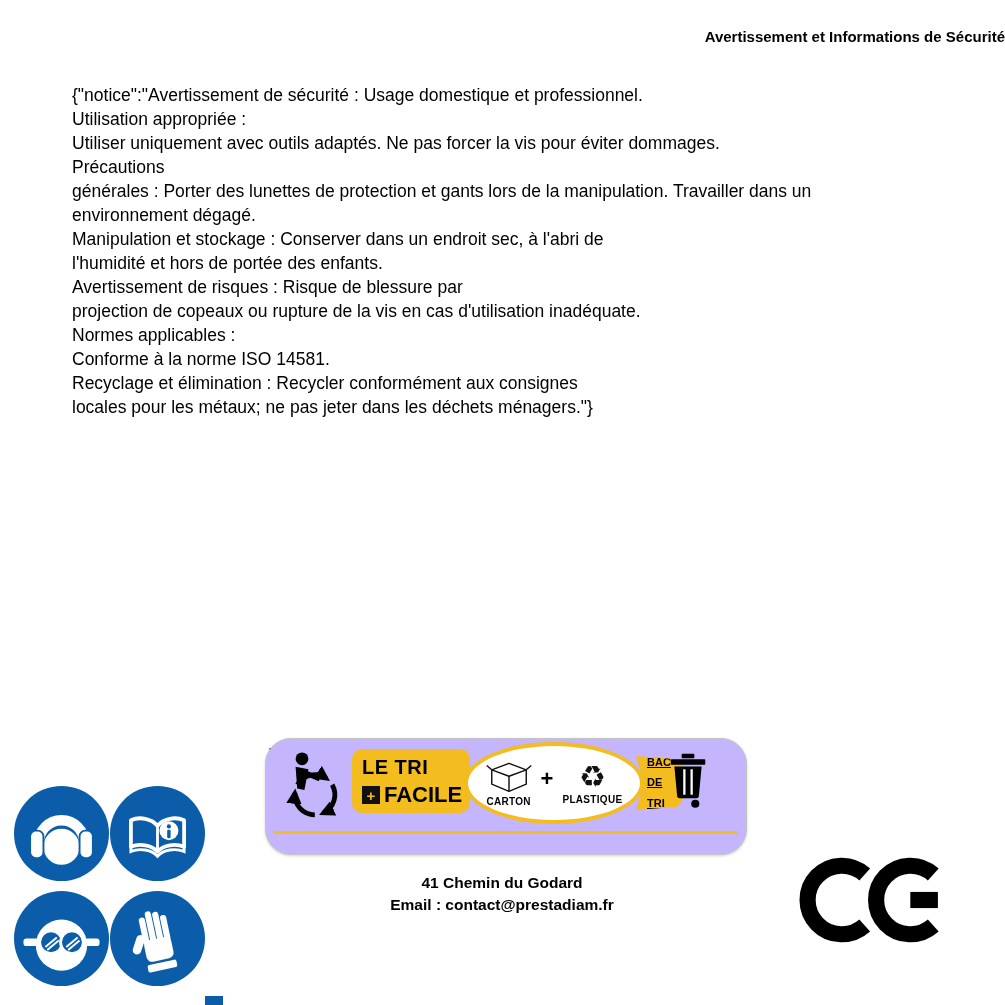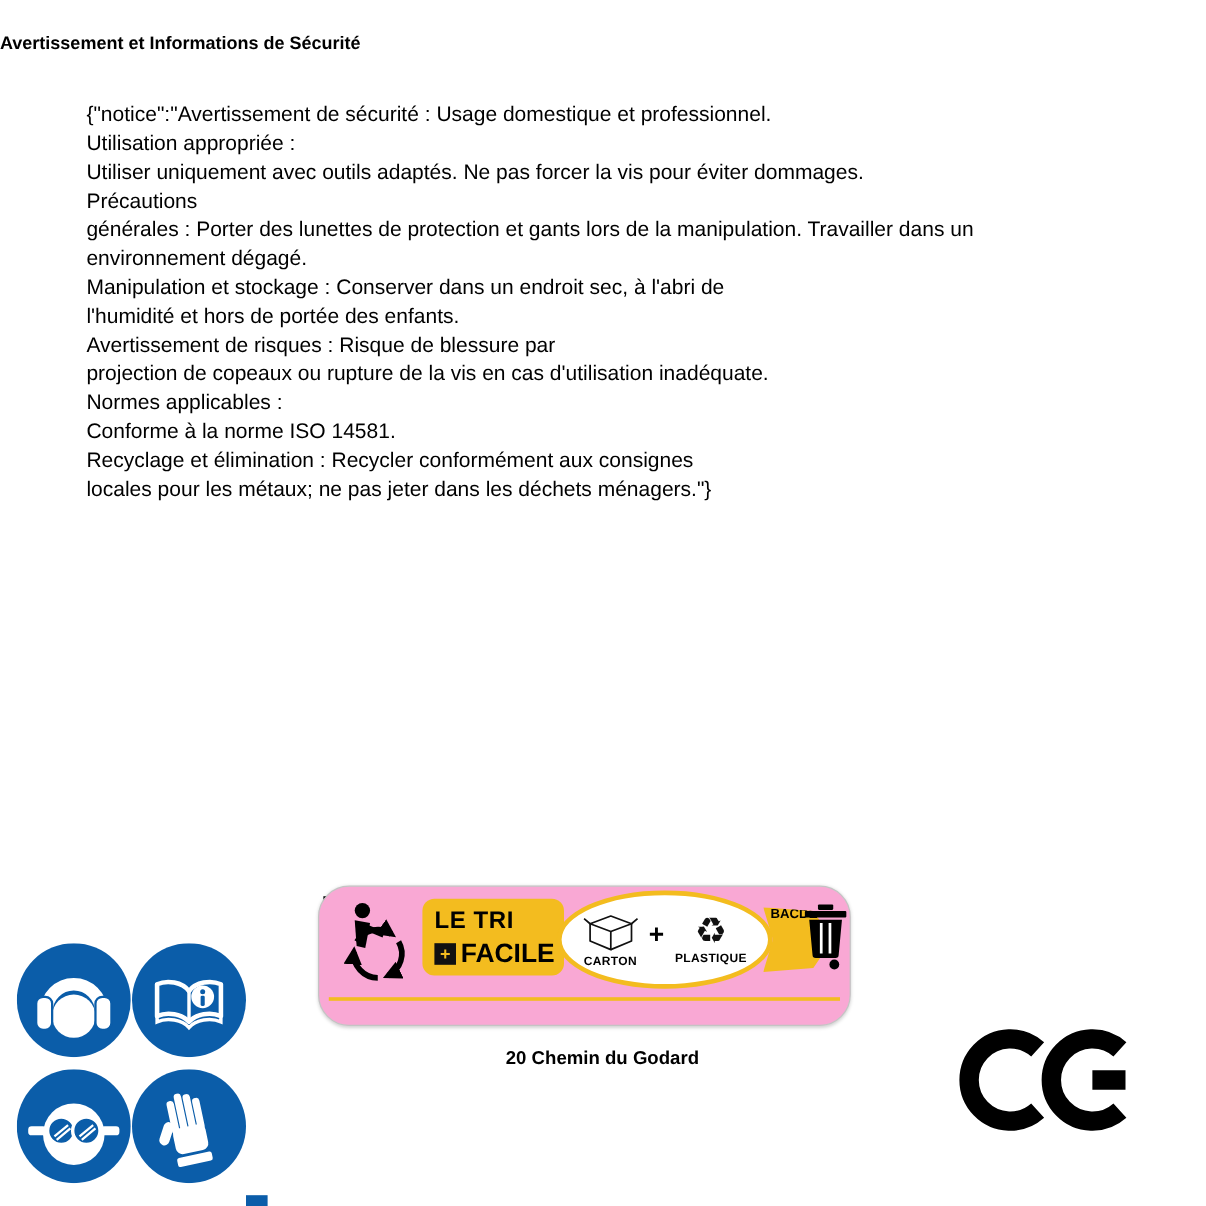--- a/index.html
+++ b/index.html
@@ -5,38 +5,38 @@
   :root{
     --blue:#0B5DA9;
     --yellow:#F3BC1F;
   }
   html,body{margin:0;padding:0;}
   body{
     width:1005px;height:1005px;background:#fff;position:relative;
     font-family:"Liberation Sans", sans-serif;color:#000;overflow:hidden;
   }
   .title{
-    position:absolute;top:28px;left:0;width:100%;text-align:left;
+    position:absolute;top:28px;left:0;width:100%;text-align:right;
     font-size:15px;font-weight:bold;
   }
   .notice{
     position:absolute;left:72px;top:83px;width:912px;
     font-size:17.5px;line-height:24px;white-space:pre-line;
   }
   
   .pictos{
     position:absolute;left:14px;top:786px;
     display:grid;grid-template-columns:95px 95px;gap:10px 1px;
   }
   .picto svg{display:block;width:95px;height:95px;}
   
   .fr-label{position:absolute;left:268px;top:744px;font-size:19px;font-weight:normal;}
   .tri-card{
-    position:absolute;left:265px;top:738px;width:444px;height:117px;
-    background:#f9a8d4;border:1.5px solid #c4c4c4;border-radius:26px;
+    position:absolute;left:265px;top:738px;width:482px;height:117px;
+    background:#c4b5fd;border:1.5px solid #c4c4c4;border-radius:26px;
     box-shadow:0 1px 3px rgba(0,0,0,.18);box-sizing:border-box;
   }
   .triman{position:absolute;left:12px;top:6px;width:72px;height:82px;}
   .badge{
     position:absolute;left:86px;top:10px;width:118px;height:64px;
     background:var(--yellow);border-radius:10px;padding:7px 0 0 10px;box-sizing:border-box;
   }
   .badge-l1{font-size:20px;font-weight:800;letter-spacing:.5px;}
   .badge-l2{display:flex;align-items:center;gap:4px;margin-top:3px;}
   .plus-box{
@@ -49,22 +49,22 @@
     border:4px solid var(--yellow);border-radius:50%;
     display:flex;align-items:center;justify-content:center;gap:9px;box-sizing:border-box;
   }
   .mat-col{display:flex;flex-direction:column;align-items:center;gap:1px;}
   .mat-label{font-size:10px;font-weight:bold;letter-spacing:.3px;}
   .mat-plus{font-size:22px;font-weight:900;margin-top:-8px;}
   .recycle-glyph{font-family:"DejaVu Sans", sans-serif;font-size:30px;line-height:32px;color:#111;}
   .pennant{
     position:absolute;left:370px;top:17px;width:58px;height:54px;background:var(--yellow);
     clip-path:polygon(0% 0%, 72% 6%, 100% 50%, 72% 94%, 0% 100%, 14% 50%);
-    display:flex;justify-content:center;
-    padding-left:11px;box-sizing:border-box;z-index:1;
+    display:flex;flex-direction:column;justify-content:space-between;
+    padding-left:11px;box-sizing:border-box;z-index:1;text-decoration:underline;
   }
   .pennant div{font-size:11px;font-weight:800;line-height:1.2;}
   .bin{position:absolute;left:402px;top:13px;width:40px;height:58px;z-index:2;}
   .card-rule{position:absolute;left:8px;right:8px;top:92px;height:3px;background:var(--yellow);}
   .tagline{
     position:absolute;left:190px;right:8px;top:95px;text-align:center;
     font-size:15px;font-weight:bold;font-style:italic;color:#4d4d4d;
   }
   
   .responsible{
@@ -201,21 +201,22 @@
     <rect x="3" y="7" width="38" height="6" rx="1"></rect>
     <path d="M7 15 H37 L34 47 Q34 50 31 50 H13 Q10 50 10 47 Z"></path>
     <path d="M18 18 V46 M26 18 V46" stroke="#fff" stroke-width="2.5" fill="none"></path>
     <circle cx="30" cy="56" r="4.5"></circle>
   </svg>
 
   <div class="card-rule"></div>
 </div>
 
 <div class="responsible">
-  <div>20 Chemin du Godard</div>
+  <div>41 Chemin du Godard</div>
+  <div>Email : contact@prestadiam.fr</div>
 </div>
 
 <div class="ce">
   <svg viewBox="0 0 166 100" fill="none" stroke="#000" stroke-width="17">
     <path d="M70.1 23.2 A36 36 0 1 0 70.1 76.8"></path>
     <path d="M142.1 23.2 A36 36 0 1 0 142.1 76.8"></path>
     <path d="M118 50 H147"></path>
   </svg>
 </div>
 

